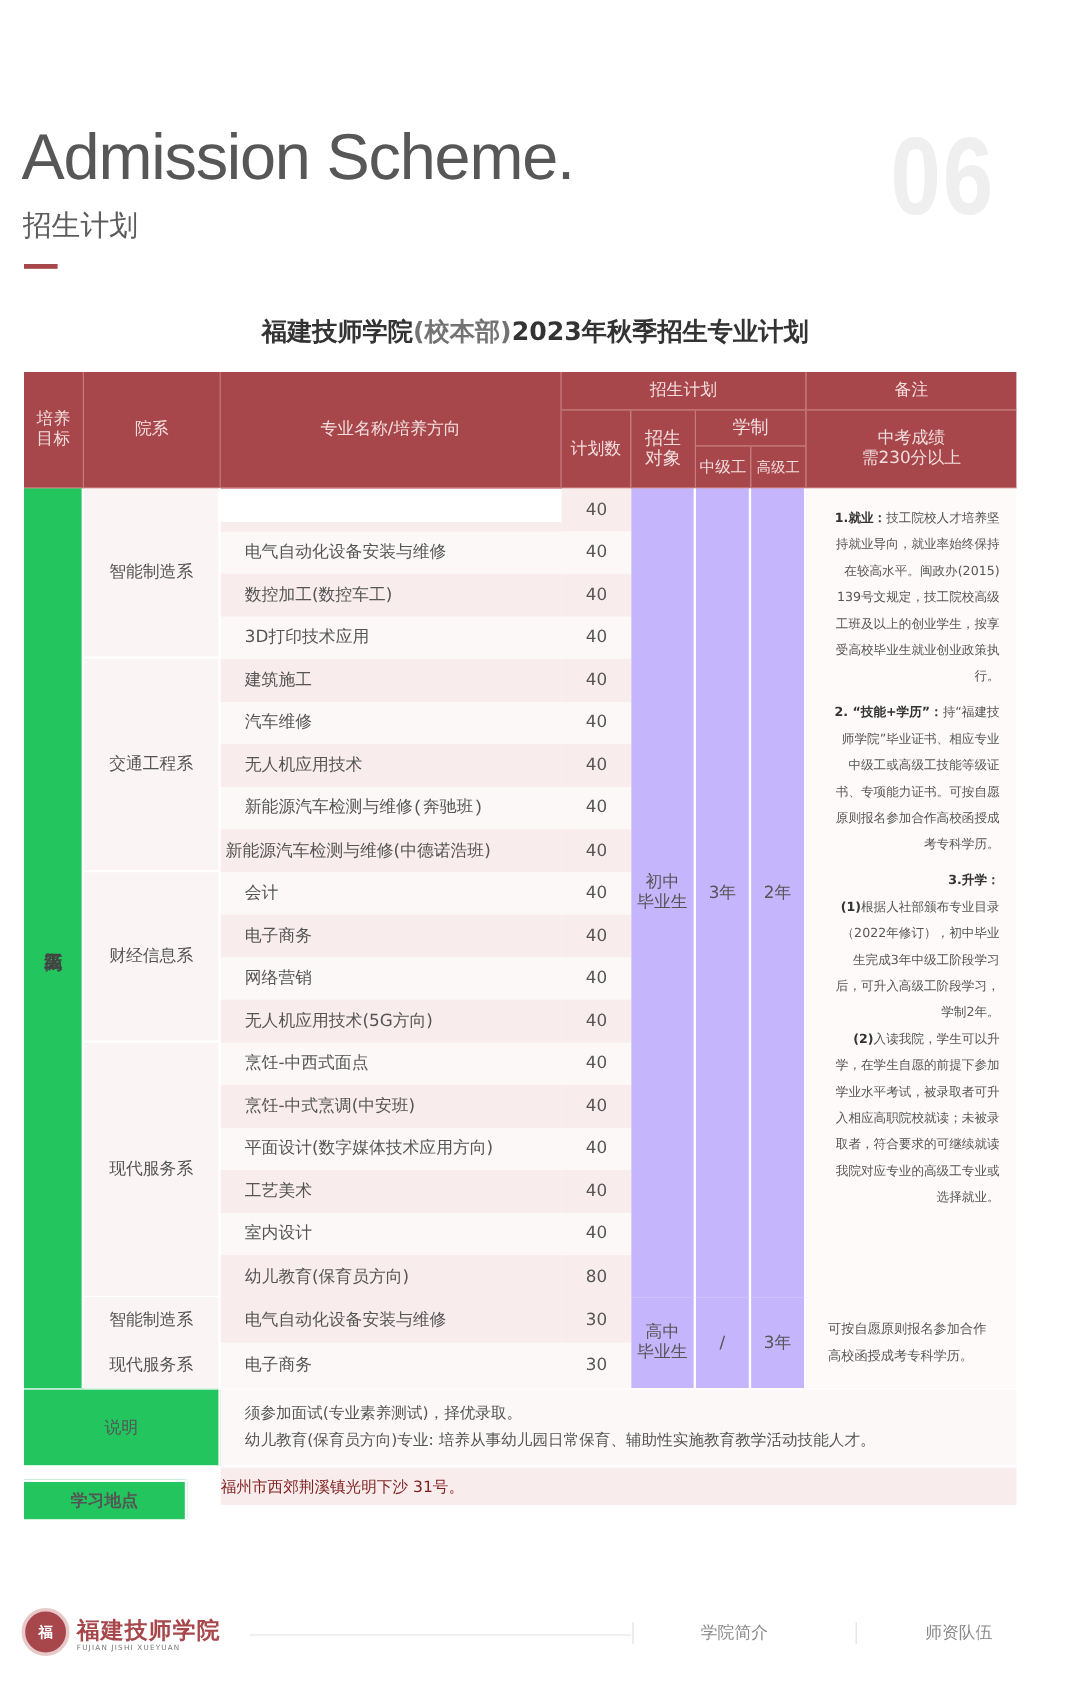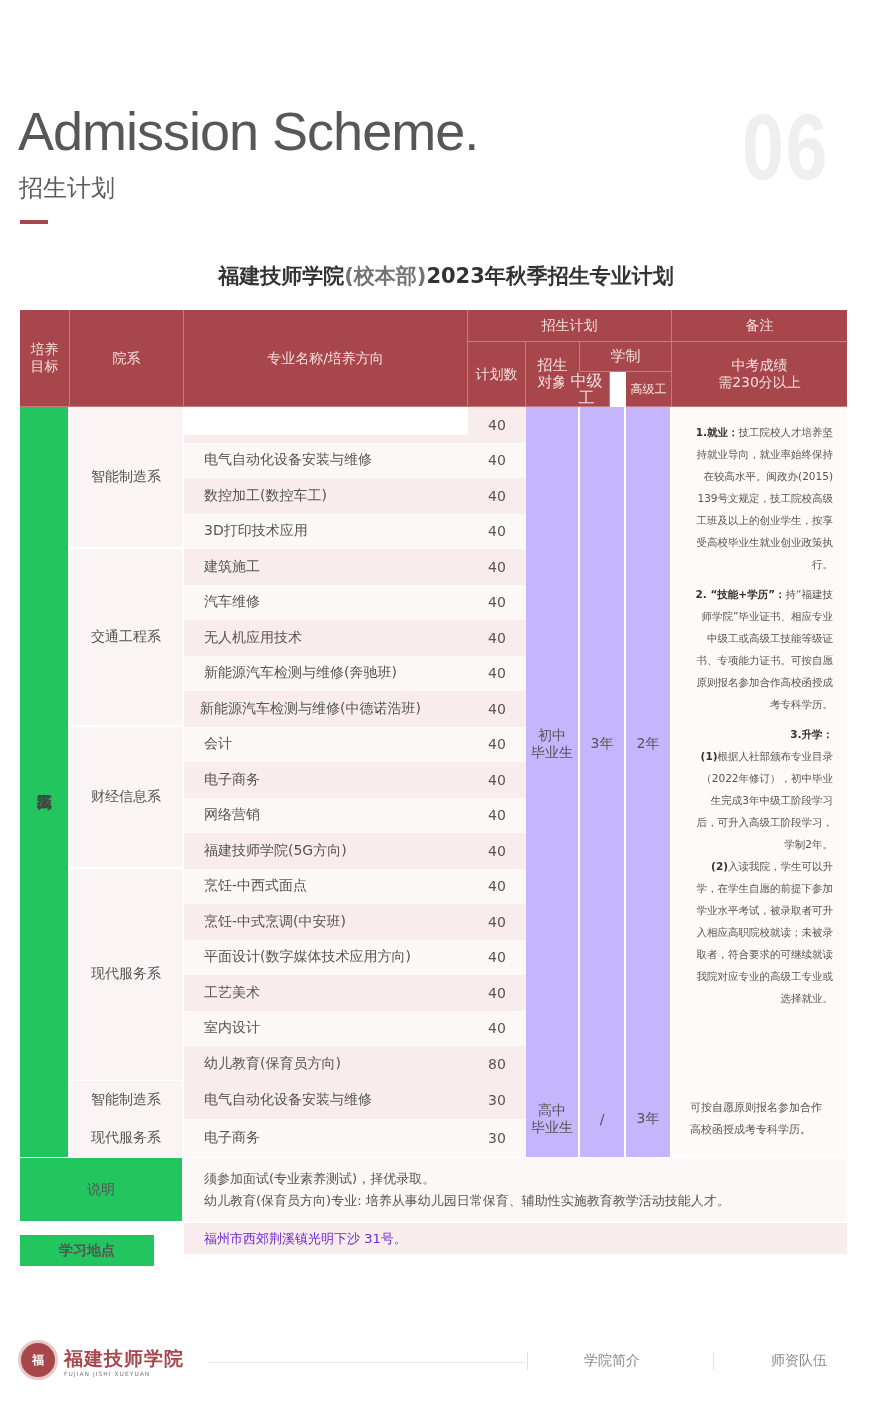--- a/index.html
+++ b/index.html
@@ -48,21 +48,21 @@
 
   <div class="cell hd" style="left:0;top:0;width:50px;height:97px;white-space:pre-line;">培养
 目标</div>
   <div class="cell hd" style="left:50px;top:0;width:114px;height:97px;">院系</div>
   <div class="cell hd" style="left:164px;top:0;width:284px;height:97px;">专业名称/培养方向</div>
   <div class="cell hd" style="left:448px;top:0;width:204px;height:32px;">招生计划</div>
   <div class="cell hd" style="left:448px;top:32px;width:58px;height:65px;">计划数</div>
   <div class="cell hd" style="left:506px;top:32px;width:54px;height:65px;white-space:pre-line;font-size:15px;">招生
 对象</div>
   <div class="cell hd" style="left:560px;top:32px;width:92px;height:30px;font-size:15px;">学制</div>
-  <div class="cell hd" style="left:544px;top:62px;width:46px;height:35px;font-size:16px;">中级工</div>
+  <div class="cell hd" style="left:560px;top:62px;width:46px;height:35px;font-size:13px;">中级工</div>
   <div class="cell hd" style="left:606px;top:62px;width:46px;height:35px;font-size:12px;">高级工</div>
   <div class="cell hd" style="left:652px;top:0;width:175px;height:32px;border-right:none;">备注</div>
   <div class="cell hd" style="left:652px;top:32px;width:175px;height:65px;white-space:pre-line;border-right:none;">中考成绩
 需230分以上</div>
 
   <div class="cell pink2 vborder" style="left:0;top:97px;width:50px;height:750px;">
     <span style="writing-mode:vertical-rl;font-weight:700;color:#444;font-size:15px;letter-spacing:1px;">高级工</span>
   </div>
 
   <div id="g1-depts"></div>
@@ -87,49 +87,49 @@
   <div class="cell pink" style="left:560px;top:771px;width:46px;height:76px;border-right:2px solid #fff;">/</div>
   <div class="cell pink" style="left:606px;top:771px;width:46px;height:76px;border-right:2px solid #fff;">3年</div>
   <div class="cell white" style="left:652px;top:771px;width:175px;height:76px;font-size:11px;line-height:22px;text-align:left;padding:0 18px;">可按自愿原则报名参加合作高校函授成考专科学历。</div>
 
   <div class="cell pink2" style="left:0;top:847px;width:164px;height:64px;border-top:1px solid #fff;border-right:2px solid #fff;">说明</div>
   <div class="cell row-b" style="left:164px;top:847px;width:663px;height:64px;border-top:1px solid #fff;flex-direction:column;align-items:flex-start;padding-left:20px;font-size:13px;line-height:22px;">
     <div>须参加面试(专业素养测试)，择优录取。</div>
     <div>幼儿教育(保育员方向)专业: 培养从事幼儿园日常保育、辅助性实施教育教学活动技能人才。</div>
   </div>
   <div class="cell pink2" style="left:0;top:923px;width:136px;height:33px;border-top:2px solid #fff;border-right:2px solid #fff;font-weight:bold;">学习地点</div>
-  <div class="cell row-a" style="left:164px;top:911px;width:663px;height:33px;border-top:2px solid #fff;justify-content:flex-start;padding-left:20px;font-size:13px;color:#6d28d9;">福州市西郊荆溪镇光明下沙 31号。</div>
+  <div class="cell row-a" style="left:164px;top:911px;width:663px;height:33px;border-top:2px solid #fff;justify-content:flex-start;font-size:13px;color:#7f1d1d;">福州市西郊荆溪镇光明下沙 31号。</div>
 <div class="cell light" style="left: 50px; top: 97px; width: 114px; height: 142px; border-right: 2px solid rgb(255, 255, 255); border-bottom: 2px solid rgb(255, 255, 255);">智能制造系</div>
     <div class="cell row-a" style="left: 164px; top: 97px; width: 284px; height: 35.5px; justify-content: flex-start; padding-left: 20px; margin-top: 28px;">机电一体化技术</div>
     <div class="cell row-a" style="left: 448px; top: 97px; width: 58px; height: 35.5px;">40</div>
     <div class="cell row-b" style="left: 164px; top: 132.5px; width: 284px; height: 35.5px; justify-content: flex-start; padding-left: 20px;">电气自动化设备安装与维修</div>
     <div class="cell row-b" style="left: 448px; top: 132.5px; width: 58px; height: 35.5px;">40</div>
     <div class="cell row-a" style="left: 164px; top: 168px; width: 284px; height: 35.5px; justify-content: flex-start; padding-left: 20px;">数控加工(数控车工)</div>
     <div class="cell row-a" style="left: 448px; top: 168px; width: 58px; height: 35.5px;">40</div>
     <div class="cell row-b" style="left: 164px; top: 203.5px; width: 284px; height: 35.5px; justify-content: flex-start; padding-left: 20px;">3D打印技术应用</div>
     <div class="cell row-b" style="left: 448px; top: 203.5px; width: 58px; height: 35.5px;">40</div>
     <div class="cell light" style="left: 50px; top: 239px; width: 114px; height: 177.5px; border-right: 2px solid rgb(255, 255, 255); border-bottom: 2px solid rgb(255, 255, 255);">交通工程系</div>
     <div class="cell row-a" style="left: 164px; top: 239px; width: 284px; height: 35.5px; justify-content: flex-start; padding-left: 20px;">建筑施工</div>
     <div class="cell row-a" style="left: 448px; top: 239px; width: 58px; height: 35.5px;">40</div>
     <div class="cell row-b" style="left: 164px; top: 274.5px; width: 284px; height: 35.5px; justify-content: flex-start; padding-left: 20px;">汽车维修</div>
     <div class="cell row-b" style="left: 448px; top: 274.5px; width: 58px; height: 35.5px;">40</div>
     <div class="cell row-a" style="left: 164px; top: 310px; width: 284px; height: 35.5px; justify-content: flex-start; padding-left: 20px;">无人机应用技术</div>
     <div class="cell row-a" style="left: 448px; top: 310px; width: 58px; height: 35.5px;">40</div>
-    <div class="cell row-b" style="left: 164px; top: 345.5px; width: 284px; height: 35.5px; justify-content: flex-start; padding-left: 20px;">新能源汽车检测与维修(奔驰班)</div>
+    <div class="cell row-b" style="left: 164px; top: 345.5px; width: 284px; height: 35.5px; justify-content: flex-start; padding-left: 20px; font-family: Liberation Mono, monospace;">新能源汽车检测与维修(奔驰班)</div>
     <div class="cell row-b" style="left: 448px; top: 345.5px; width: 58px; height: 35.5px;">40</div>
-    <div class="cell row-a" style="left: 164px; top: 381px; width: 284px; height: 35.5px; justify-content: flex-start; padding-left: 16px; text-align: center;">新能源汽车检测与维修(中德诺浩班)</div>
+    <div class="cell row-a" style="left: 164px; top: 381px; width: 284px; height: 35.5px; justify-content: flex-start; padding-left: 4px; text-align: center;">新能源汽车检测与维修(中德诺浩班)</div>
     <div class="cell row-a" style="left: 448px; top: 381px; width: 58px; height: 35.5px;">40</div>
     <div class="cell light" style="left: 50px; top: 416.5px; width: 114px; height: 142px; border-right: 2px solid rgb(255, 255, 255); border-bottom: 2px solid rgb(255, 255, 255);">财经信息系</div>
     <div class="cell row-b" style="left: 164px; top: 416.5px; width: 284px; height: 35.5px; justify-content: flex-start; padding-left: 20px;">会计</div>
     <div class="cell row-b" style="left: 448px; top: 416.5px; width: 58px; height: 35.5px;">40</div>
     <div class="cell row-a" style="left: 164px; top: 452px; width: 284px; height: 35.5px; justify-content: flex-start; padding-left: 20px;">电子商务</div>
     <div class="cell row-a" style="left: 448px; top: 452px; width: 58px; height: 35.5px;">40</div>
     <div class="cell row-b" style="left: 164px; top: 487.5px; width: 284px; height: 35.5px; justify-content: flex-start; padding-left: 20px;">网络营销</div>
     <div class="cell row-b" style="left: 448px; top: 487.5px; width: 58px; height: 35.5px;">40</div>
-    <div class="cell row-a" style="left: 164px; top: 523px; width: 284px; height: 35.5px; justify-content: flex-start; padding-left: 20px;">福建技师学院(5G方向)</div>
+    <div class="cell row-a" style="left: 164px; top: 523px; width: 284px; height: 35.5px; justify-content: flex-start; padding-left: 20px;">无人机应用技术(5G方向)</div>
     <div class="cell row-a" style="left: 448px; top: 523px; width: 58px; height: 35.5px;">40</div>
     <div class="cell light" style="left: 50px; top: 558.5px; width: 114px; height: 213px; border-right: 2px solid rgb(255, 255, 255); border-bottom: 2px solid rgb(255, 255, 255);">现代服务系</div>
     <div class="cell row-b" style="left: 164px; top: 558.5px; width: 284px; height: 35.5px; justify-content: flex-start; padding-left: 20px;">烹饪-中西式面点</div>
     <div class="cell row-b" style="left: 448px; top: 558.5px; width: 58px; height: 35.5px;">40</div>
     <div class="cell row-a" style="left: 164px; top: 594px; width: 284px; height: 35.5px; justify-content: flex-start; padding-left: 20px;">烹饪-中式烹调(中安班)</div>
     <div class="cell row-a" style="left: 448px; top: 594px; width: 58px; height: 35.5px;">40</div>
     <div class="cell row-b" style="left: 164px; top: 629.5px; width: 284px; height: 35.5px; justify-content: flex-start; padding-left: 20px;">平面设计(数字媒体技术应用方向)</div>
     <div class="cell row-b" style="left: 448px; top: 629.5px; width: 58px; height: 35.5px;">40</div>
     <div class="cell row-a" style="left: 164px; top: 665px; width: 284px; height: 35.5px; justify-content: flex-start; padding-left: 20px;">工艺美术</div>
     <div class="cell row-a" style="left: 448px; top: 665px; width: 58px; height: 35.5px;">40</div>

